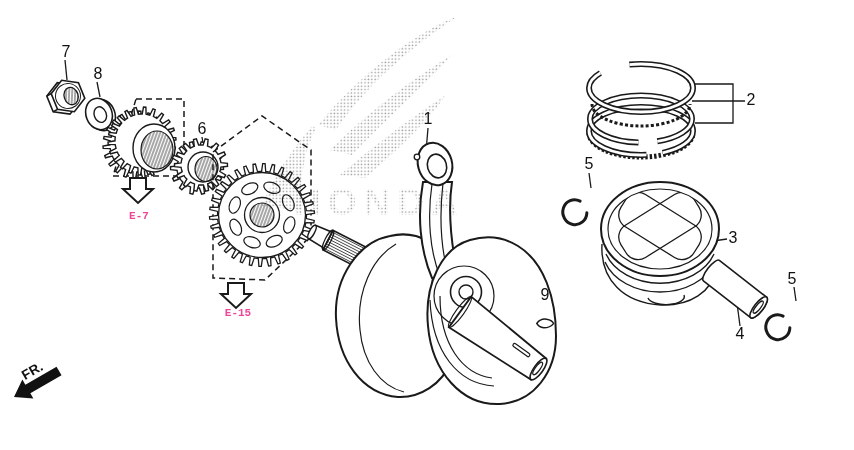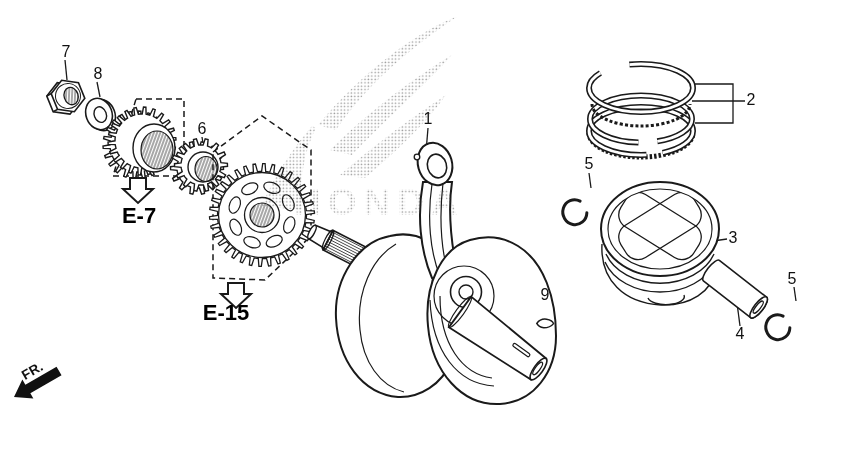--- a/index.html
+++ b/index.html
@@ -1,22 +1,22 @@
 <!DOCTYPE html>
 <html><head>
 <meta charset="utf-8">
 <style>
   html,body{margin:0;padding:0;background:#fff;}
   #stage{position:relative;width:854px;height:450px;background:#fff;overflow:hidden;
          font-family:"Liberation Sans",sans-serif;}
   #art{position:absolute;left:0;top:0;}
   .num{position:absolute;transform:translate(-50%,-50%);font-size:16px;font-weight:400;
        color:#111;letter-spacing:0;line-height:1;}
-  .eref{position:absolute;transform:translate(-50%,-50%);font-size:22px;font-weight:700;
-        color:#000000;line-height:1;}
+  .eref{position:absolute;transform:translate(-50%,-50%);font-size:11px;font-weight:700;
+        color:#ec4899;line-height:1;font-family:Liberation Mono, monospace;}
 </style>
 </head>
 <body>
 
 <div id="stage">
 
 <svg id="art" width="854" height="450" viewBox="0 0 854 450">
   <defs>
     <pattern id="dots" patternUnits="userSpaceOnUse" width="3.4" height="3.4">
       <circle cx="1.2" cy="1.2" r="0.8" fill="#3a3a3a"></circle>
@@ -202,15 +202,15 @@
 <span class="num" style="left:98px;top:74px">8</span>
 <span class="num" style="left:202px;top:129px">6</span>
 <span class="num" style="left:428px;top:119px">1</span>
 <span class="num" style="left:751px;top:100px">2</span>
 <span class="num" style="left:589px;top:164px">5</span>
 <span class="num" style="left:733px;top:238px">3</span>
 <span class="num" style="left:740px;top:334px">4</span>
 <span class="num" style="left:792px;top:279px">5</span>
 <span class="num" style="left:545px;top:295px">9</span>
 <span class="eref" style="left:139px;top:216px">E-7</span>
-<span class="eref" style="left:226px;top:313px">E-15</span>
+<span class="eref" style="left:238px;top:313px">E-15</span>
 
 </div>
 
 </body></html>

